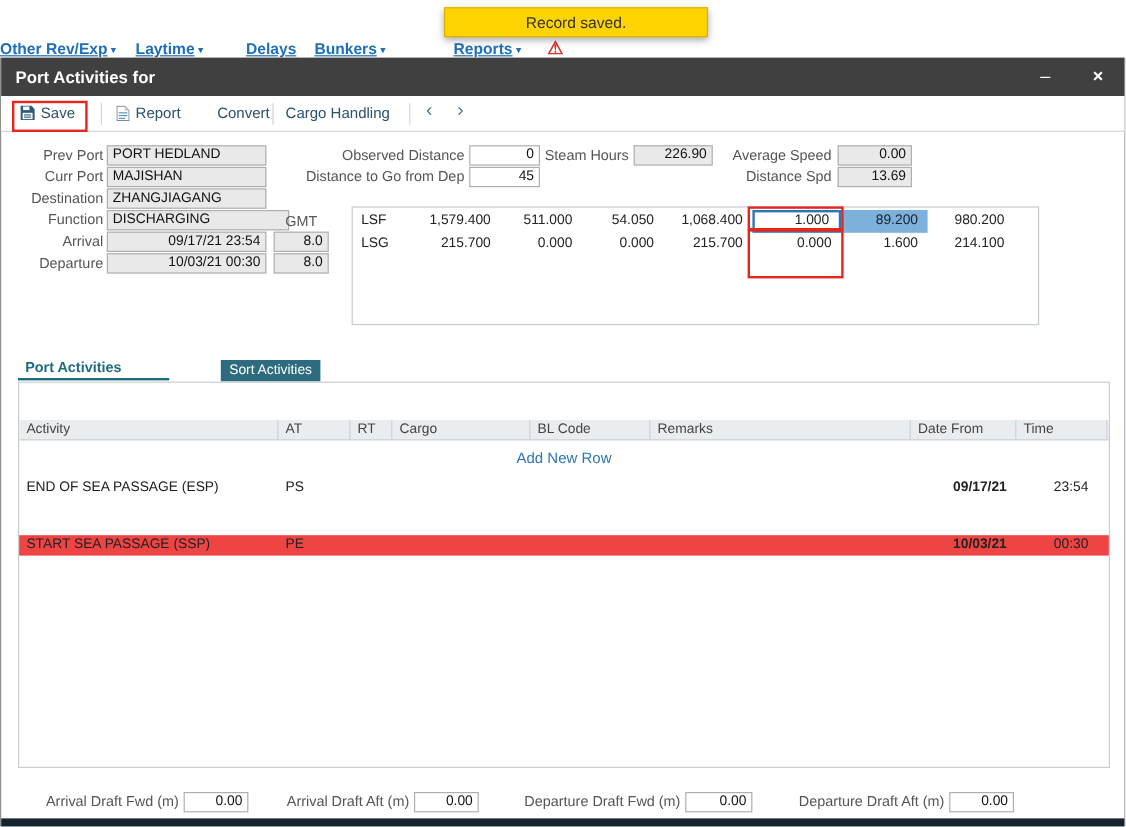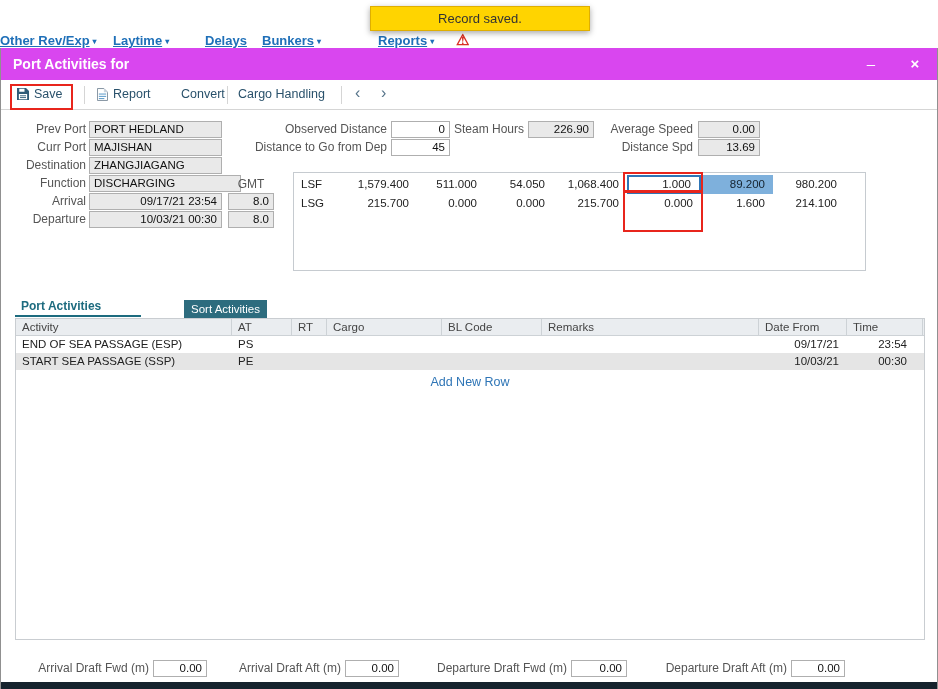--- a/index.html
+++ b/index.html
@@ -15,21 +15,21 @@
   
   .menubar { position:absolute; top:33px; left:0; width:759px; height:15px; }
   .menu-item { position:absolute; top:0; color:#1E6FB8; font-weight:bold; font-size:13px;
                white-space:nowrap; text-decoration:underline; cursor:pointer; }
   .menu-item .caret { font-size:8px; text-decoration:none; display:inline-block; margin-left:3px; transform:translateY(-1px); }
   .warn { position:absolute; top:-2px; color:#D93025; font-size:15px; font-weight:bold; }
 
   
   .dialog { position:absolute; top:48px; left:0; width:938px; height:641px; background:#fff;
             border-left:1px solid #909090; border-right:1px solid #909090; }
-  .titlebar { position:absolute; top:0; left:0; width:100%; height:32px; background:#d946ef;
+  .titlebar { position:absolute; top:0; left:0; width:100%; height:32px; background:#404040;
               color:#fff; display:flex; align-items:center; padding:0 12px; }
   .titlebar .title { font-size:14px; font-weight:bold; }
   .win-btn { position:absolute; top:0; height:32px; line-height:32px; color:#fff; font-size:15px;
              width:28px; text-align:center; cursor:pointer; }
   .win-min { right:52px; }
   .win-close { right:8px; font-weight:bold; }
 
   
   .toolbar { position:absolute; top:32px; left:0; width:100%; height:30px; background:#fff;
              border-bottom:1px solid #D5D5D5; }
@@ -65,28 +65,28 @@
 
   
   .tab-active { position:absolute; left:20px; top:251px; color:#1D6B7F; font-weight:bold; font-size:12px; cursor:pointer; }
   .tab-underline { position:absolute; left:14px; top:267px; width:126px; height:2px; background:#1D6B7F; }
   .tab-sort { position:absolute; left:183px; top:252px; width:83px; height:18px; background:#2D6C7E;
               color:#fff; font-size:11.5px; display:flex; align-items:center; justify-content:center; cursor:pointer; }
 
   
   .at-panel { position:absolute; left:14px; top:270px; width:910px; height:322px; background:#fff;
               border:1px solid #C9CDD1; }
-  .at-row { display:flex; height:17px; line-height:17px; font-size:11.5px; color:#222; }
+  .at-row { display:flex; height:17px; line-height:17px; font-size:11.5px; color:#222;margin-top:31px; }
   .at-head { background:#EAEDF0; border-bottom:1px solid #CDD2D6; color:#444; }
   .at-head .at-cell { border-right:1px solid #CDD2D6; }
   .at-cell { padding-left:6px; overflow:hidden; white-space:nowrap; box-sizing:border-box; }
   .a0{width:216px}.a1{width:60px}.a2{width:35px}.a3{width:115px}.a4{width:100px}.a5{width:217px}.a6{width:88px}.a7{width:76px}
-  .at-cell.rr { text-align:right; padding-right:8px; padding-left:0; }
+  .at-cell.rr { text-align:right; padding-right:8px; padding-left:0;font-weight:bold; }
   .at-cell.tt { text-align:right; padding-right:16px; padding-left:0; }
-  .stripe { background:#e5e5e5; }
+  .stripe { background:#ef4444; }
   .add-link { position:absolute; top:56px; left:0; width:100%; text-align:center; color:#2E75B6;
               font-size:12.5px; cursor:pointer; }
 
   
   .bottom-strip { position:absolute; left:0; bottom:0; width:100%; height:7px; background:#15232D; }
 </style>
 </head>
 <body>
 
 <div class="screen">

